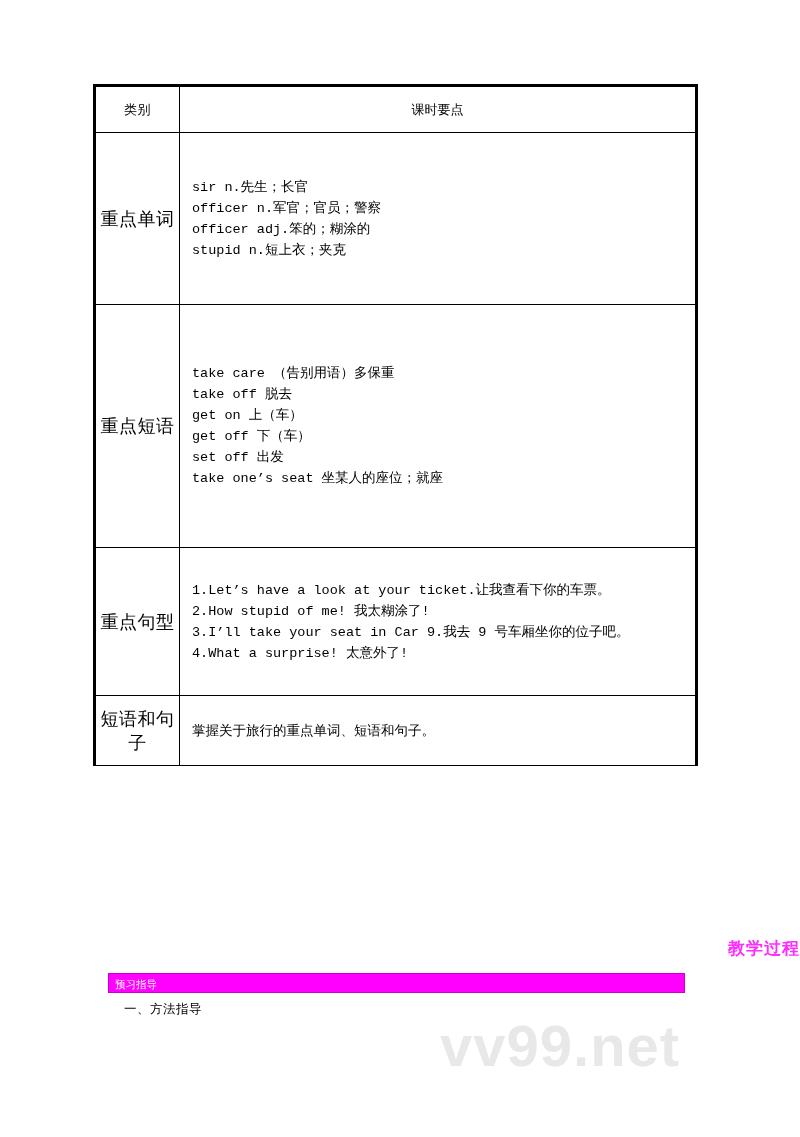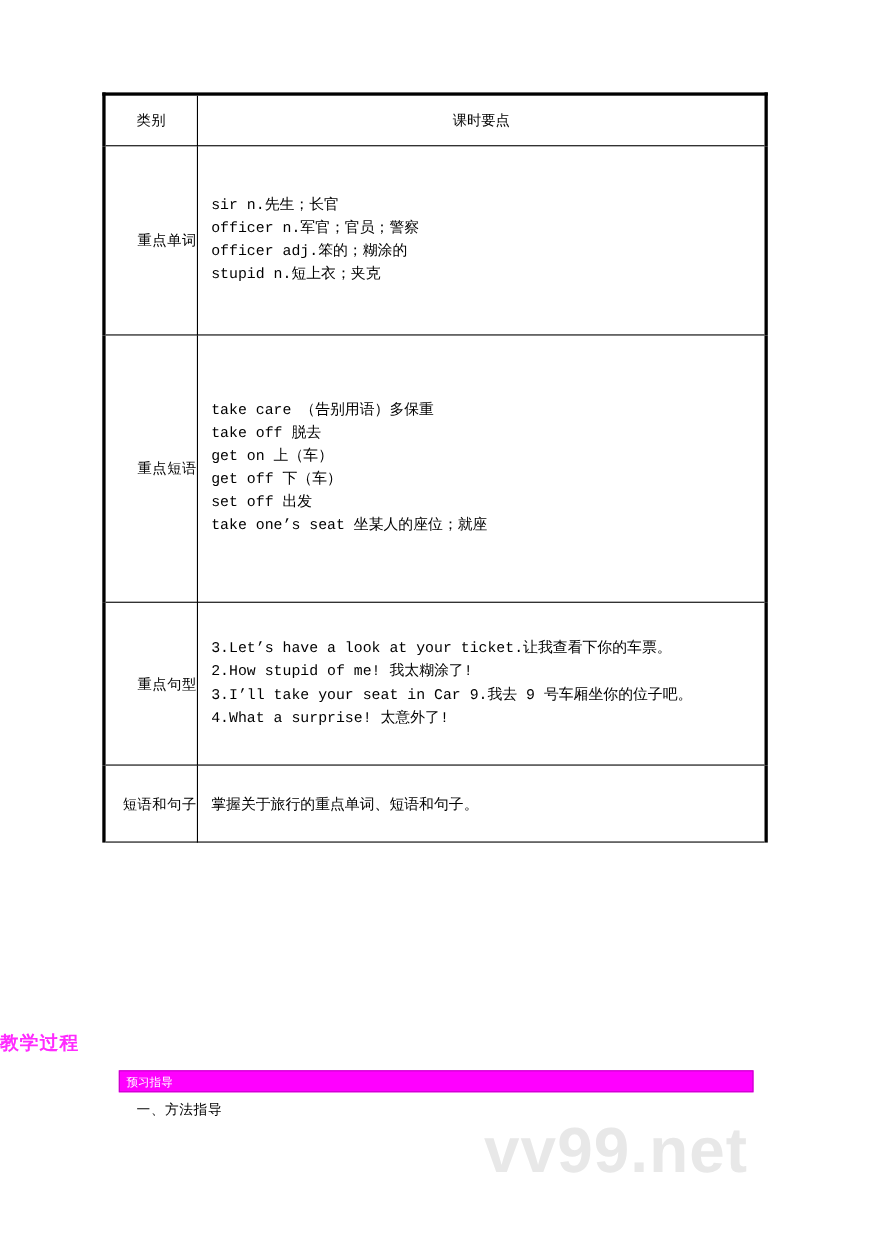--- a/index.html
+++ b/index.html
@@ -37,22 +37,22 @@
     vertical-align: middle;
     padding: 0;
   }
   .lesson-table .outer-left  { border-left-width: 3px; }
   .lesson-table .outer-right { border-right-width: 3px; }
   .lesson-table tr.first-row td { border-top-width: 3px; margin-left: 32px; }
   .lesson-table tr.last-row td  { border-bottom-width: 3px; }
 
   .col-label {
     width: 85px;
-    text-align: right;
-    font-size: 13px;
+    text-align: center;
+    font-size: 18px;
     font-family: "Liberation Sans", sans-serif;
     letter-spacing: 0.5px;
   }
   .col-body {
     padding-left: 12px !important;
     padding-right: 10px !important;
   }
 
   .head-cell {
     height: 45px;
@@ -79,21 +79,21 @@
     font-size: 13.5px;
     line-height: 21px;
   }
 
   
   .process-title {
     position: absolute;
     left: 0;
     top: 937px;
     width: 800px;
-    text-align: left;
+    text-align: right;
     color: #ff2bff;
     font-family: "Liberation Sans", sans-serif;
     font-weight: bold;
     font-size: 17px;
     letter-spacing: 1px;
   }
   .magenta-bar {
     position: absolute;
     left: 108px;
     top: 973px;
@@ -168,21 +168,21 @@
           <div class="lines">get on 上（车）</div>
           <div class="lines">get off 下（车）</div>
           <div class="lines">set off 出发</div>
           <div class="lines">take one’s seat 坐某人的座位；就座</div>
         </td>
       </tr>
 
       <tr class="row-sent">
         <td class="col-label outer-left">重点句型</td>
         <td class="col-body outer-right">
-          <div class="lines">3.Let’s have a look at your ticket.让我查看下你的车票。</div>
+          <div class="lines">1.Let’s have a look at your ticket.让我查看下你的车票。</div>
           <div class="lines">2.How stupid of me! 我太糊涂了!</div>
           <div class="lines">3.I’ll take your seat in Car 9.我去 9 号车厢坐你的位子吧。</div>
           <div class="lines">4.What a surprise! 太意外了!</div>
         </td>
       </tr>
 
       <tr class="row-key">
         <td class="col-label outer-left">短语和句子</td>
         <td class="col-body outer-right">
           <div class="body-text-zh">掌握关于旅行的重点单词、短语和句子。</div>

